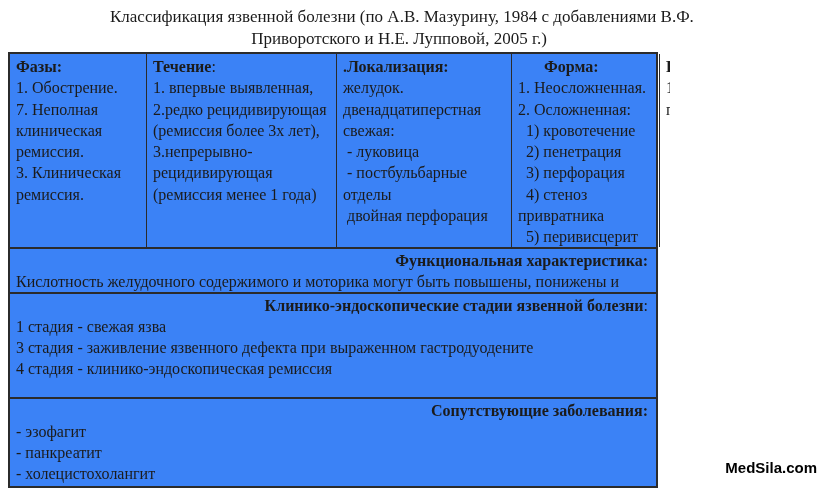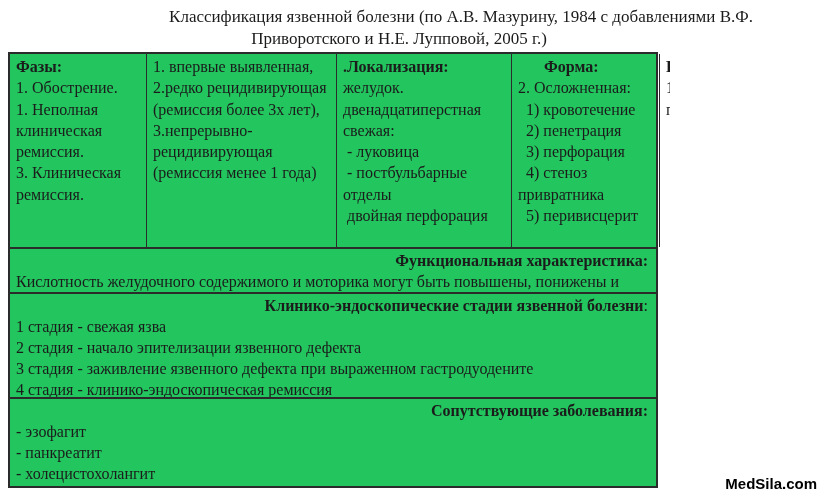--- a/index.html
+++ b/index.html
@@ -8,30 +8,30 @@
     width: 820px; height: 496px;
     font-family: "Liberation Serif", "DejaVu Serif", serif;
     color: #1b1b1b;
     position: relative;
     overflow: hidden;
   }
   .page { position: absolute; inset: 0; background: #ffffff; }
 
   
   .title-block { position: absolute; top: 6px; left: 0; right: 8px; font-size: 17px; line-height: 22px; }
-  .title-line1 { text-align: center; padding-left: 110px; }
+  .title-line1 { text-align: left; padding-left: 110px; }
   .title-line2 { text-align: center; padding-right: 14px; }
 
   
   .uc-table {
     position: absolute; left: 8px; top: 52px;
     width: 650px; height: 436px;
     border: 2px solid #2b2b2b;
     display: flex; flex-direction: column;
-    background: #22c55e;
+    background: #3b82f6;
   }
   .head-row {
     display: grid;
     grid-template-columns: 137px 190px 175px 148px 1fr;
     height: 193px;
   }
   .cell {
     border-right: 1px solid #2b2b2b;
     padding: 2px 4px 2px 6px;
     font-size: 16px; line-height: 21.3px;
@@ -51,21 +51,21 @@
     overflow: hidden;
   }
   .row-functional { height: 45px; }
   .row-stages { height: 105px; line-height: 21px; }
   .row-comorbid { flex: 1; }
   .wide-row .row-title { font-weight: bold; text-align: right; }
   .wide-row .row-title .rest { font-weight: normal; }
 
   
   .watermark {
-    position: absolute; right: 3px; bottom: 4px;
+    position: absolute; right: 3px; bottom: 20px;
     font-family: "Liberation Sans", "DejaVu Sans", sans-serif;
     font-weight: bold; font-size: 15px; color: #000;
     background: transparent;
   }
 </style>
 </head>
 <body>
 
 <div class="page">
 
@@ -75,29 +75,30 @@
   </div>
 
   <div class="uc-table">
 
     <div class="head-row">
 
       <div class="cell">
         <div class="cell-title"><span class="b">Фазы:</span><span class="rest"></span></div>
         <div>
             <div class="line">1. Обострение.</div>
-            <div class="line">1. Неполная</div>
+            <div class="line">7. Неполная</div>
             <div class="line">клиническая</div>
             <div class="line">ремиссия.</div>
             <div class="line">3. Клиническая</div>
             <div class="line">ремиссия.</div>
           </div>
       </div>
 
       <div class="cell">
+        <div class="cell-title"><span class="b">Течение</span><span class="rest">:</span></div>
         <div>
             <div class="line">1. впервые выявленная,</div>
             <div class="line">2.редко рецидивирующая</div>
             <div class="line">(ремиссия более 3х лет),</div>
             <div class="line">3.непрерывно-</div>
             <div class="line">рецидивирующая</div>
             <div class="line">(ремиссия менее 1 года)</div>
           </div>
       </div>
 
@@ -110,20 +111,21 @@
             <div class="line"> - луковица</div>
             <div class="line"> - постбульбарные</div>
             <div class="line">отделы</div>
             <div class="line"> двойная перфорация</div>
           </div>
       </div>
 
       <div class="cell">
         <div class="cell-title indent-title"><span class="b">Форма:</span><span class="rest"></span></div>
         <div>
+            <div class="line">1. Неосложненная.</div>
             <div class="line">2. Осложненная:</div>
             <div class="line">  1) кровотечение</div>
             <div class="line">  2) пенетрация</div>
             <div class="line">  3) перфорация</div>
             <div class="line">  4) стеноз</div>
             <div class="line">привратника</div>
             <div class="line">  5) перивисцерит</div>
           </div>
       </div>
 
@@ -140,21 +142,20 @@
       <div class="row-title"><span class="b">Функциональная характеристика:</span><span class="rest"></span></div>
       <div>
           <div class="line">Кислотность желудочного содержимого и моторика могут быть повышены, понижены и нормальными.</div>
         </div>
     </div>
 
     <div class="wide-row row-stages">
       <div class="row-title"><span class="b">Клинико-эндоскопические стадии язвенной болезни</span><span class="rest">:</span></div>
       <div>
           <div class="line">1 стадия - свежая язва</div>
-          <div class="line">2 стадия - начало эпителизации язвенного дефекта</div>
           <div class="line">3 стадия - заживление язвенного дефекта при выраженном гастродуодените</div>
           <div class="line">4 стадия - клинико-эндоскопическая ремиссия</div>
         </div>
     </div>
 
     <div class="wide-row row-comorbid">
       <div class="row-title"><span class="b">Сопутствующие заболевания:</span><span class="rest"></span></div>
       <div>
           <div class="line">- эзофагит</div>
           <div class="line">- панкреатит</div>

